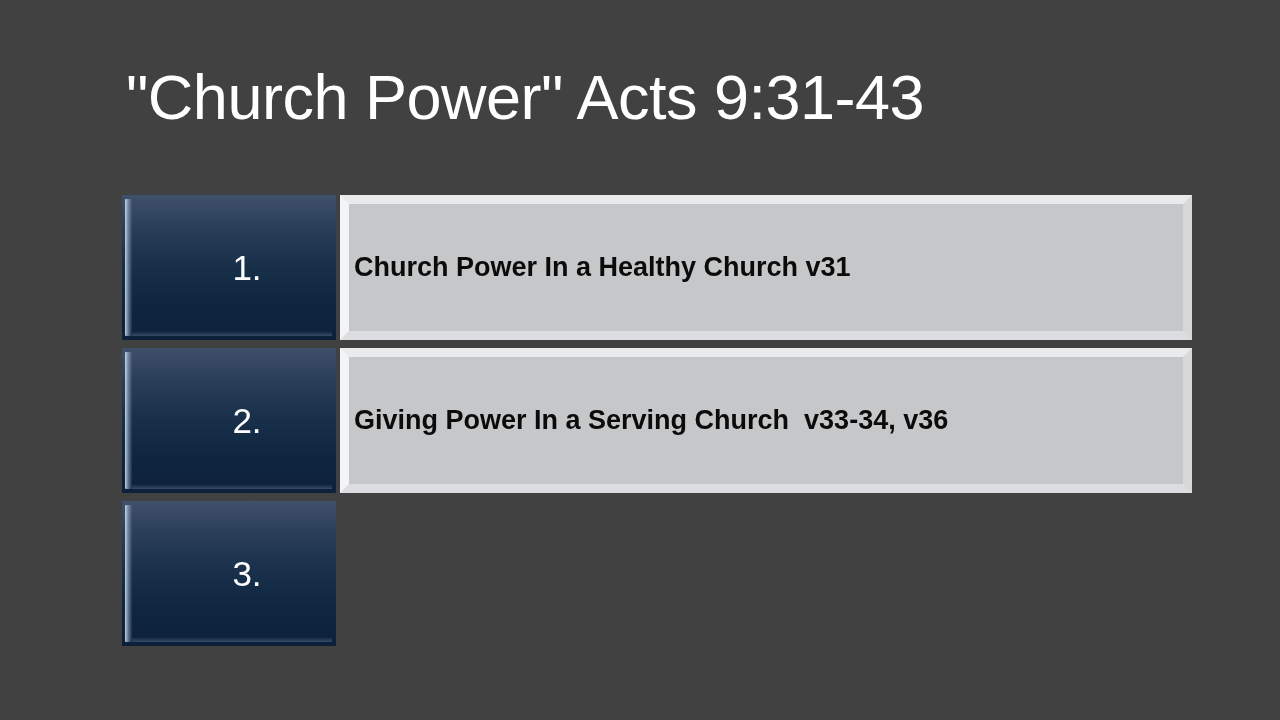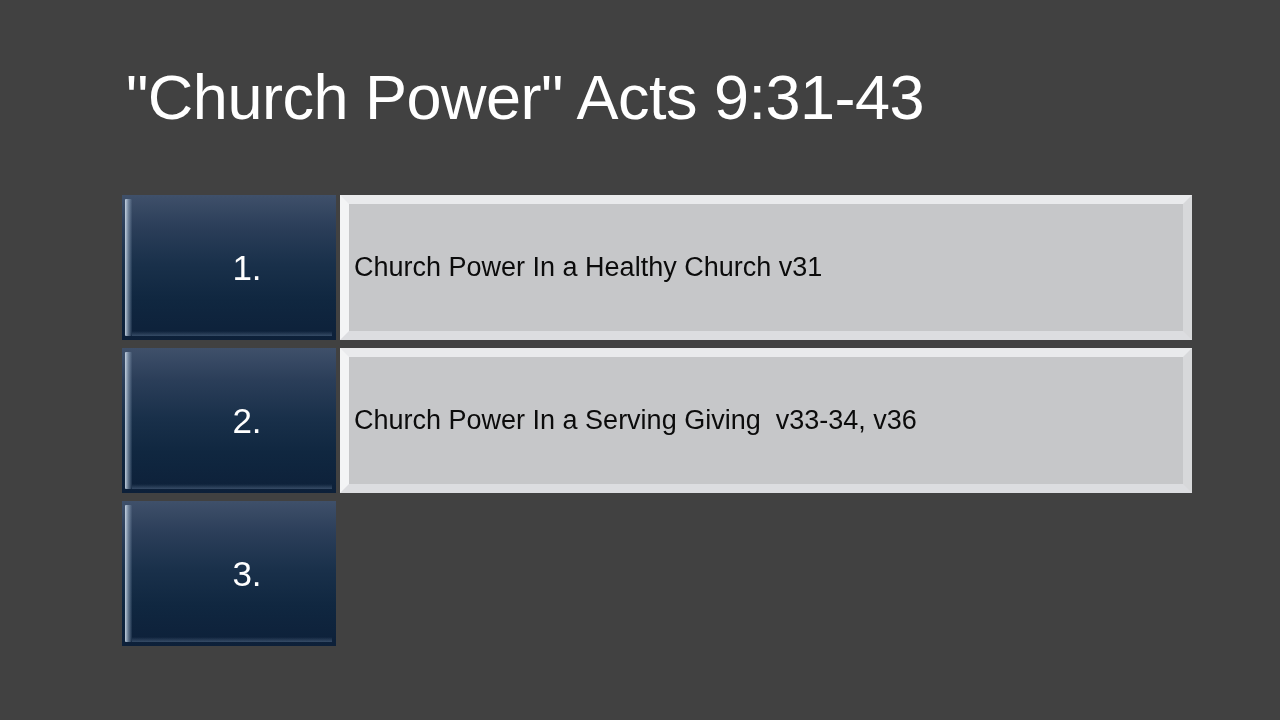--- a/index.html
+++ b/index.html
@@ -119,21 +119,21 @@
     left:-9px; top:-9px; right:-9px; bottom:-9px;
     border:1px solid rgba(255,255,255,0.55);
     pointer-events:none;
   }
 
   .text-cell-label{
     position:relative;
     z-index:2;
     color:#0b0b0b;
     font-size:27px;
-    font-weight:400;
+    font-weight:700;
     line-height:1.25;
     padding-left:5px;
     white-space:pre;
   }
 </style>
 </head>
 <body>
 
 <h1 class="slide-title">"Church Power" Acts 9:31-43</h1>
 
@@ -146,21 +146,21 @@
     <div class="text-cell">
       <span class="text-cell-label">Church Power In a Healthy Church v31</span>
     </div>
   </div>
 
   <div class="row">
     <div class="num-cell">
       <span class="num-text">2.</span>
     </div>
     <div class="text-cell">
-      <span class="text-cell-label">Church Power In a Serving Giving  v33-34, v36</span>
+      <span class="text-cell-label">Giving Power In a Serving Church  v33-34, v36</span>
     </div>
   </div>
 
   <div class="row">
     <div class="num-cell">
       <span class="num-text">3.</span>
     </div>
   </div>
 
 </div>

